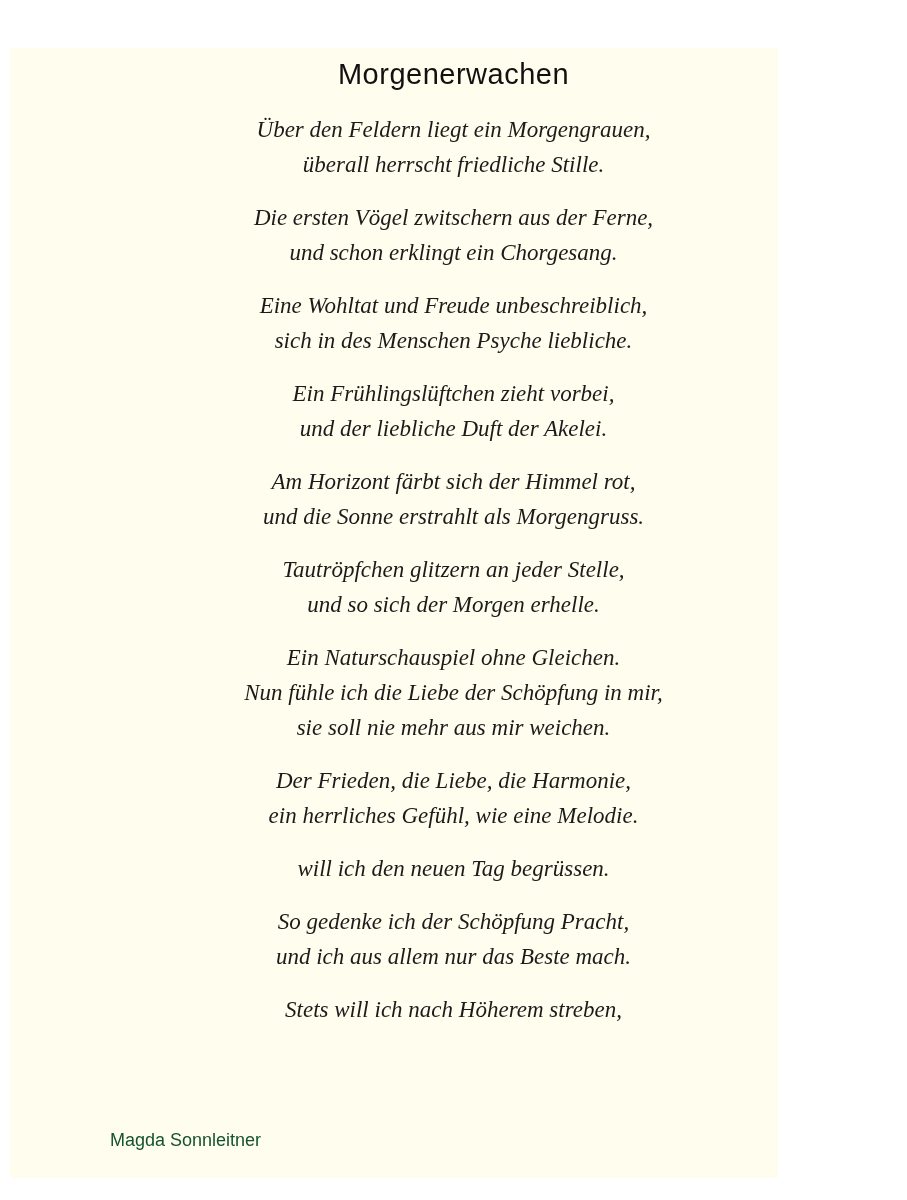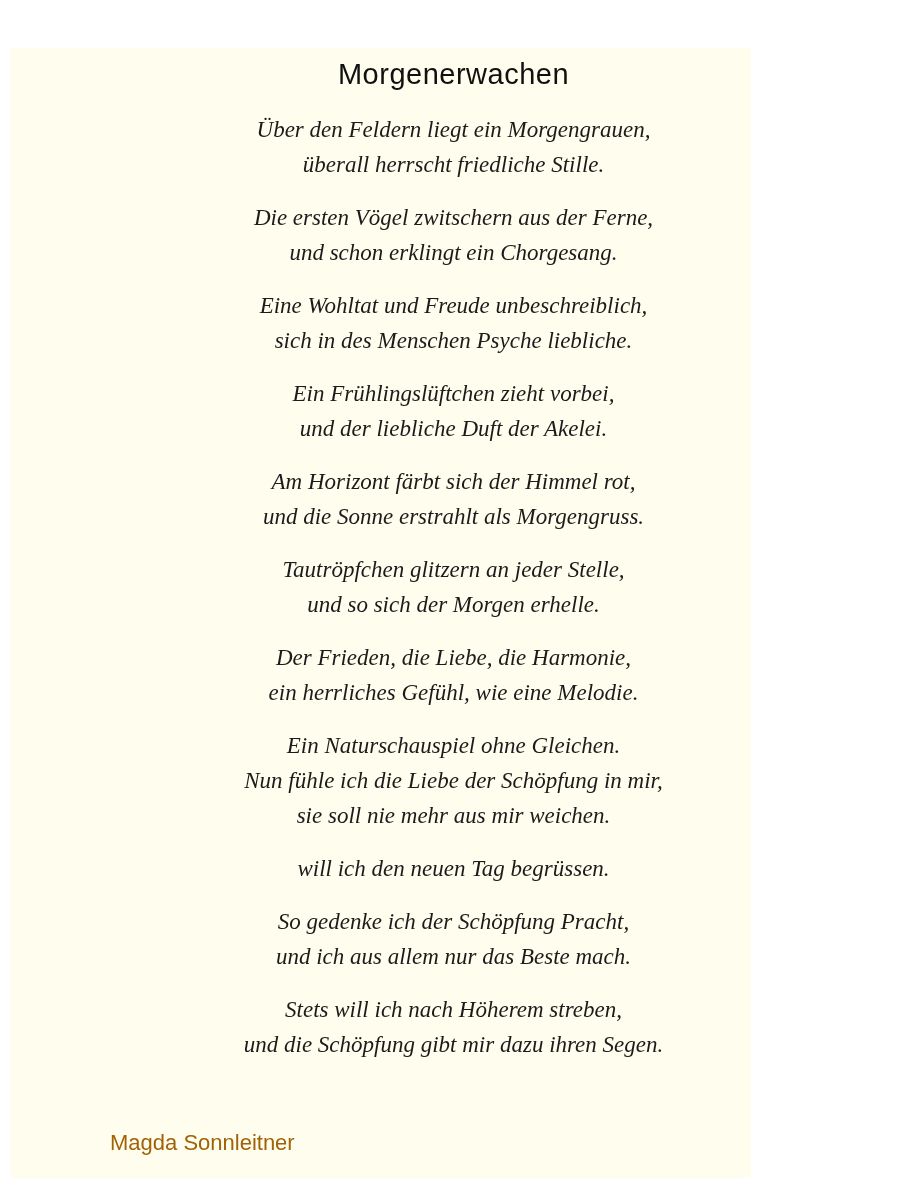--- a/index.html
+++ b/index.html
@@ -7,20 +7,21 @@
     padding: 0;
     background: #ffffff;
   }
   .canvas {
     position: relative;
     width: 751px;
     height: 1200px;
     background: #ffffff;
     overflow: hidden;
     font-family: "Liberation Sans", sans-serif;
+    padding-left: 27px;
   }
   .paper {
     position: absolute;
     left: 10px;
     top: 48px;
     width: 836px;
     height: 1130px;
     background: #fffeee;
   }
   .doc-title {
@@ -51,22 +52,22 @@
     margin: 0 0 18px 0;
   }
   .line {
     white-space: nowrap;
   }
   .author {
     position: absolute;
     left: 110px;
     top: 1130px;
     font-family: "Liberation Sans", sans-serif;
-    font-size: 22px;
-    color: #a16207;
+    font-size: 18px;
+    color: #14532d;
   }
 </style>
 </head>
 <body>
 
 <div class="canvas">
   <div class="paper"></div>
 
   <div class="doc-title">Morgenerwachen</div>
 
@@ -89,35 +90,34 @@
       </div>
       <div class="stanza">
         <div class="line">Am Horizont färbt sich der Himmel rot,</div>
         <div class="line">und die Sonne erstrahlt als Morgengruss.</div>
       </div>
       <div class="stanza">
         <div class="line">Tautröpfchen glitzern an jeder Stelle,</div>
         <div class="line">und so sich der Morgen erhelle.</div>
       </div>
       <div class="stanza">
-        <div class="line">Der Frieden, die Liebe, die Harmonie,</div>
-        <div class="line">ein herrliches Gefühl, wie eine Melodie.</div>
-      </div>
-      <div class="stanza">
         <div class="line">Ein Naturschauspiel ohne Gleichen.</div>
         <div class="line">Nun fühle ich die Liebe der Schöpfung in mir,</div>
         <div class="line">sie soll nie mehr aus mir weichen.</div>
+      </div>
+      <div class="stanza">
+        <div class="line">Der Frieden, die Liebe, die Harmonie,</div>
+        <div class="line">ein herrliches Gefühl, wie eine Melodie.</div>
       </div>
       <div class="stanza">
         <div class="line">will ich den neuen Tag begrüssen.</div>
       </div>
       <div class="stanza">
         <div class="line">So gedenke ich der Schöpfung Pracht,</div>
         <div class="line">und ich aus allem nur das Beste mach.</div>
       </div>
       <div class="stanza">
         <div class="line">Stets will ich nach Höherem streben,</div>
-        <div class="line">und die Schöpfung gibt mir dazu ihren Segen.</div>
       </div>
     </div>
 
   <div class="author">Magda Sonnleitner</div>
 </div>
 
 </body></html>

